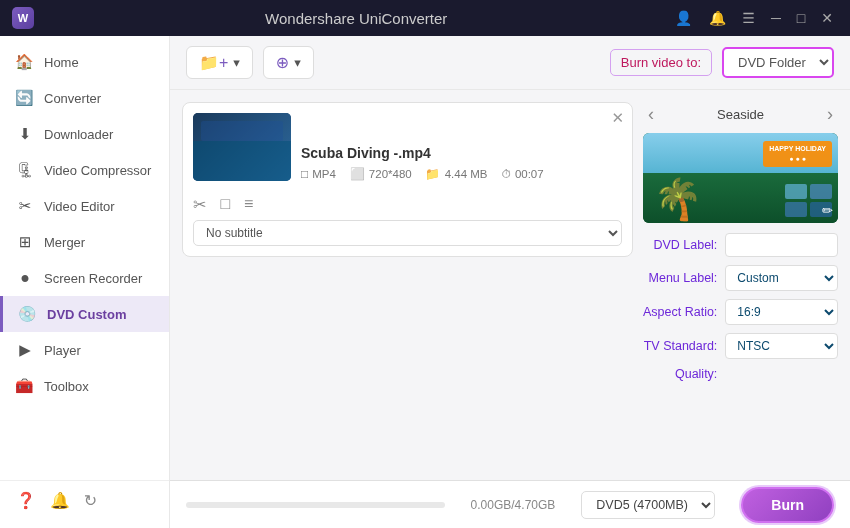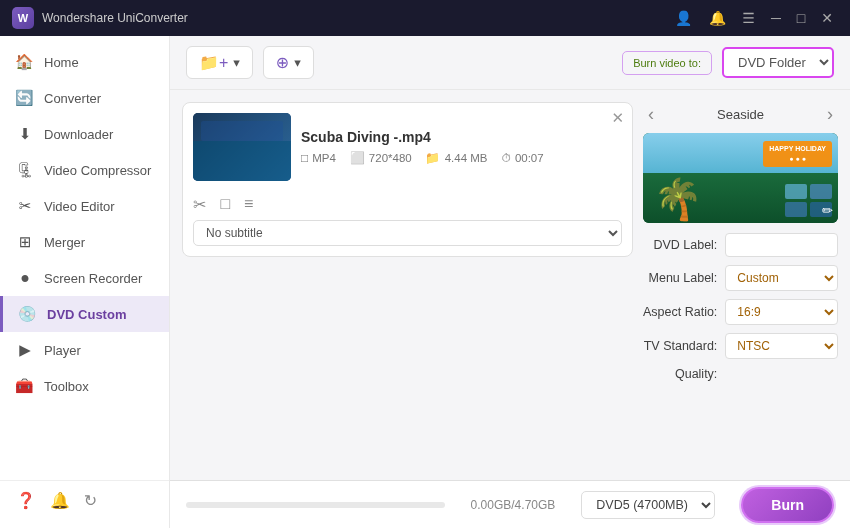--- a/index.html
+++ b/index.html
@@ -17,22 +17,23 @@
     .titlebar-logo {
       width: 22px; height: 22px;
       background: linear-gradient(135deg, #7c5cbf, #5b3fa0);
       border-radius: 5px;
       margin-right: 8px;
       display: flex; align-items: center; justify-content: center;
       color: white; font-size: 11px; font-weight: bold;
     }
     .titlebar-title {
       color: #ccc;
-      font-size: 12px;
+      font-size: 15px;
       flex: 1;
+      text-align: center;
     }
     .titlebar-controls {
       display: flex; gap: 6px;
     }
     .titlebar-icon {
       color: #aaa;
       font-size: 14px;
       cursor: pointer;
       padding: 2px 5px;
     }
@@ -107,22 +108,22 @@
       border: 1.5px solid #ddd;
       border-radius: 6px;
       background: white;
       cursor: pointer;
       font-size: 13px;
       color: #555;
     }
     .tool-btn .plus-icon { font-size: 16px; color: #7c5cbf; }
     .burn-video-label {
       margin-left: auto;
-      color: #4d7c0f;
-      font-size: 11px;
+      color: #be185d;
+      font-size: 13px;
       border: 1.5px solid #d4a0f0;
       padding: 5px 10px;
       border-radius: 5px;
     }
     .burn-dest-select {
       padding: 5px 10px;
       border: 2px solid #d946ef;
       border-radius: 5px;
       font-size: 13px;
       background: white;
@@ -155,21 +156,21 @@
     }
     .video-card-close {
       position: absolute;
       top: 6px; right: 8px;
       color: #999;
       cursor: pointer;
       font-size: 15px;
     }
     .video-info-row {
       display: flex;
-      align-items: center;
+      align-items: flex-end;
       gap: 10px;
       margin-bottom: 8px;
     }
     .video-thumbnail {
       width: 98px; height: 68px;
       background: linear-gradient(135deg, #1a3a5c, #2d6a9f);
       border-radius: 5px;
       display: flex;
       align-items: center;
       justify-content: center;
@@ -326,39 +327,39 @@
     
     .props-grid {
       display: grid;
       grid-template-columns: auto 1fr;
       row-gap: 8px;
       column-gap: 8px;
       align-items: center;
       font-size: 12.5px;
     }
     .prop-label {
-      color: #404040;
+      color: #6d28d9;
       text-align: right;
       white-space: nowrap;
     }
     .prop-input {
       width: 100%;
       padding: 4px 7px;
       border: 1px solid #ddd;
       border-radius: 4px;
       font-size: 12px;
       color: #444;
     }
     .prop-select {
       width: 100%;
       padding: 4px 7px;
       border: 1px solid #ddd;
       border-radius: 4px;
       font-size: 12px;
-      color: #a16207;
+      color: #0c4a6e;
       background: white;
       cursor: pointer;
     }
 
     
     .footer {
       height: 48px;
       background: white;
       border-top: 1px solid #e0e0e0;
       display: flex;

